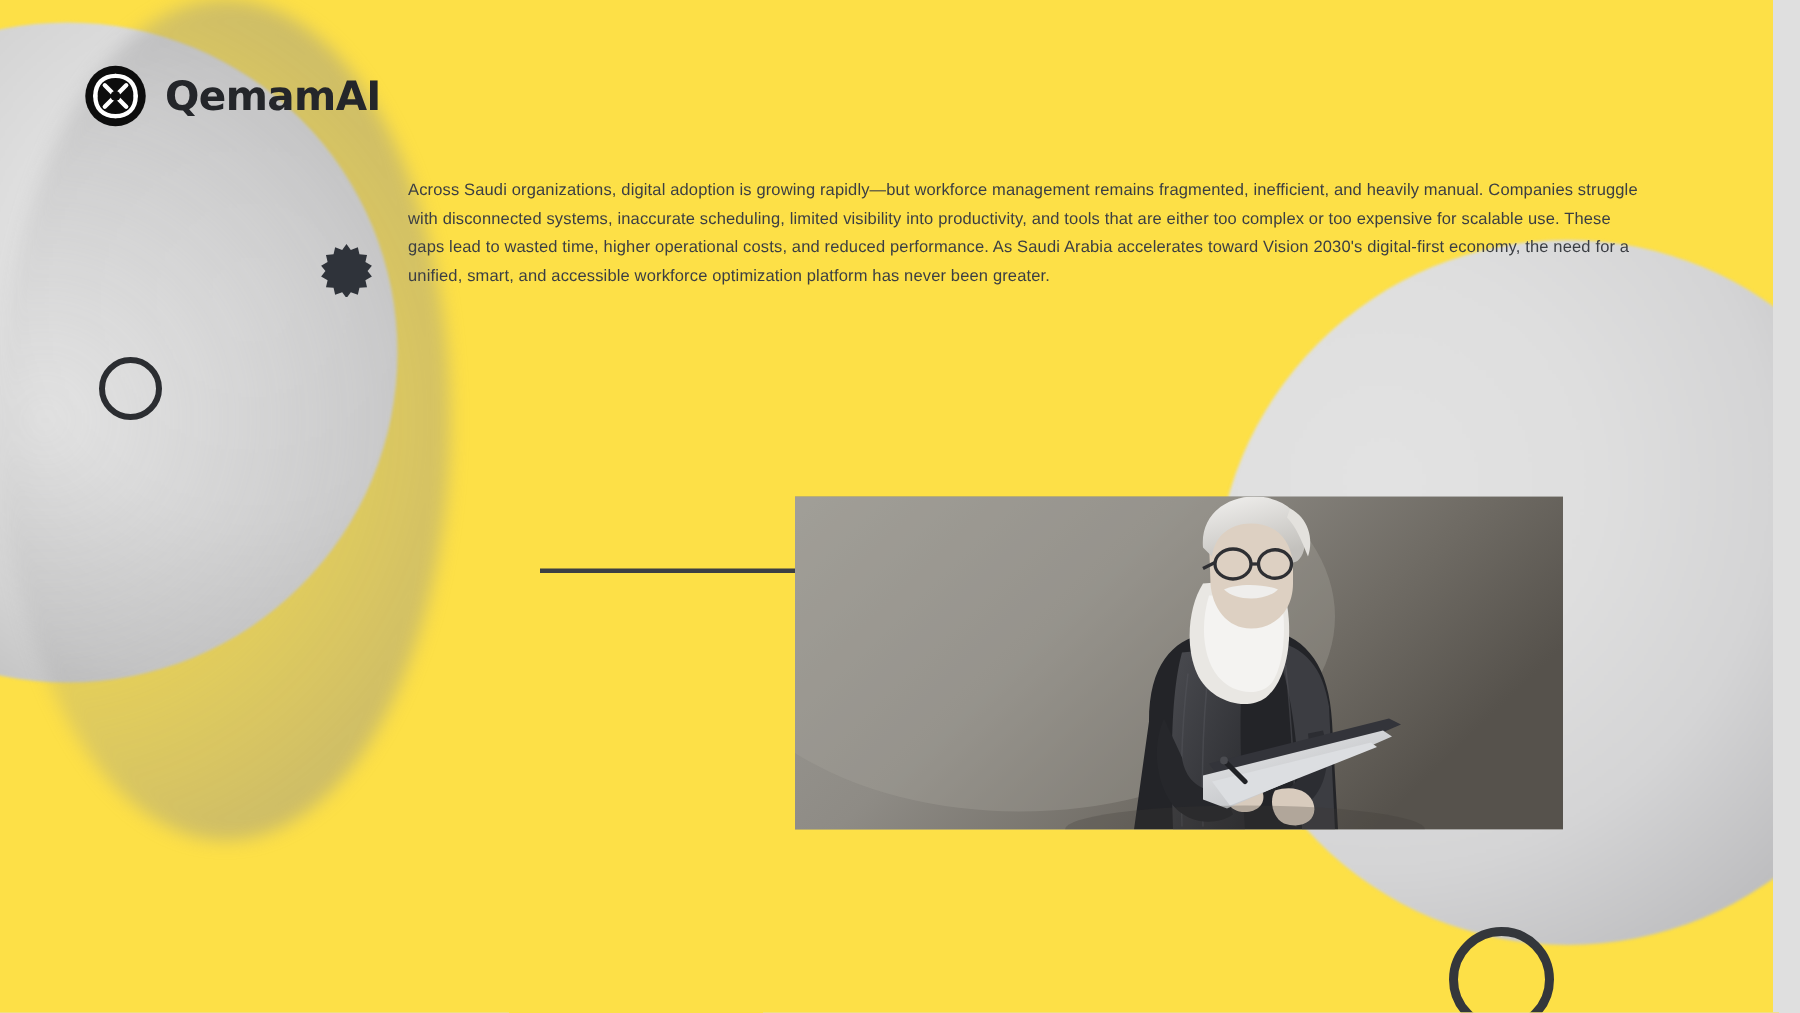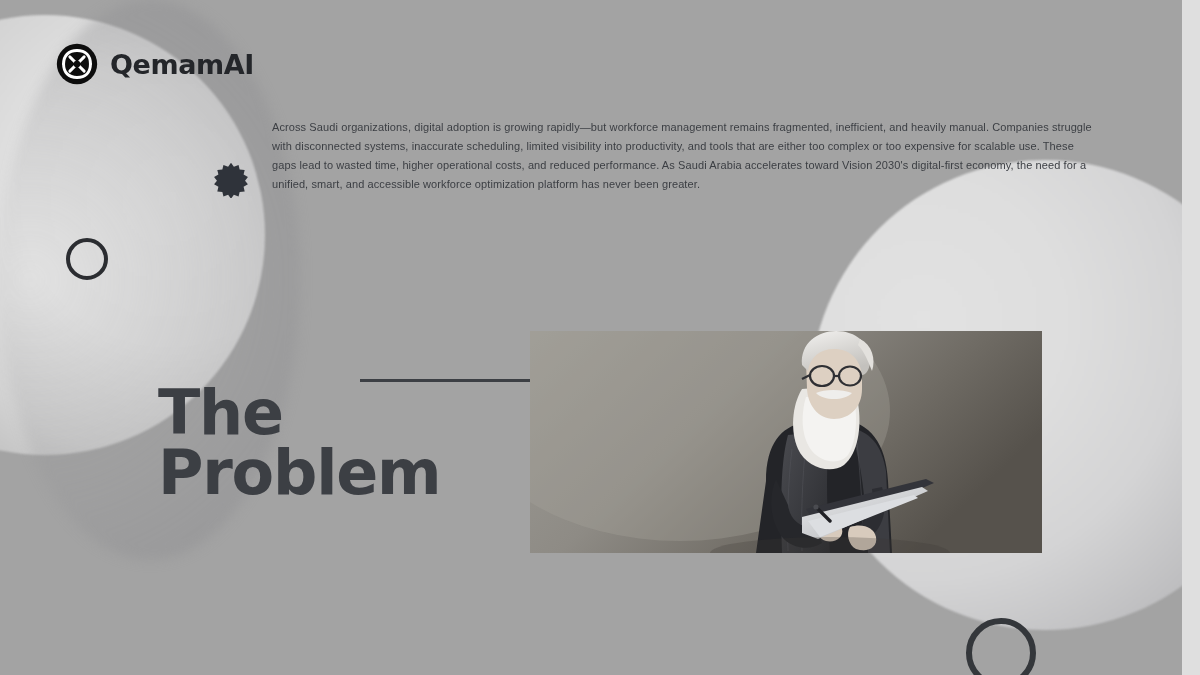--- a/index.html
+++ b/index.html
@@ -6,21 +6,21 @@
   html,body { width:1200px; height:675px; overflow:hidden; }
   body {
     background:#dfdfdf;
     font-family:"Liberation Sans", sans-serif;
     position:relative;
   }
   #slide {
     position:absolute; inset:0;
     width:1182px; height:675px;
     overflow:hidden;
-    background:#a3a3a3;
+    background:#fde047;
   }
 
   
   .blob { position:absolute; border-radius:50%; pointer-events:none; }
   #blob-left {
     left:-175px; top:15px;
     width:440px; height:440px;
     background:radial-gradient(circle at 78% 42%, #e6e6e6 0%, #e2e2e2 34%, #d2d2d2 60%, #b7b7b7 82%, #a9a9ab 100%);
     filter:blur(1.2px);
   }
@@ -130,22 +130,20 @@
   <p id="body-copy">Across Saudi organizations, digital adoption is growing rapidly—but workforce management remains fragmented, inefficient, and heavily manual. Companies struggle with disconnected systems, inaccurate scheduling, limited visibility into productivity, and tools that are either too complex or too expensive for scalable use. These gaps lead to wasted time, higher operational costs, and reduced performance. As Saudi Arabia accelerates toward Vision 2030's digital-first economy, the need for a unified, smart, and accessible workforce optimization platform has never been greater.</p>
 
   
   <div class="ring" id="ring-left"></div>
   <div class="ring" id="ring-bottom"></div>
 
   
   <div id="connector-line"></div>
 
   
-  <h1 id="headline">The
-Problem</h1>
 
   
   <div id="photo-frame">
     <svg viewBox="0 0 512 222" preserveAspectRatio="xMidYMid slice" aria-hidden="true">
       <defs>
         <linearGradient id="bgGrad" x1="0" y1="0" x2="1" y2="0.45">
           <stop offset="0" stop-color="#9e9c96"></stop>
           <stop offset="0.42" stop-color="#8e8b85"></stop>
           <stop offset="0.75" stop-color="#6f6b64"></stop>
           <stop offset="1" stop-color="#56524c"></stop>

